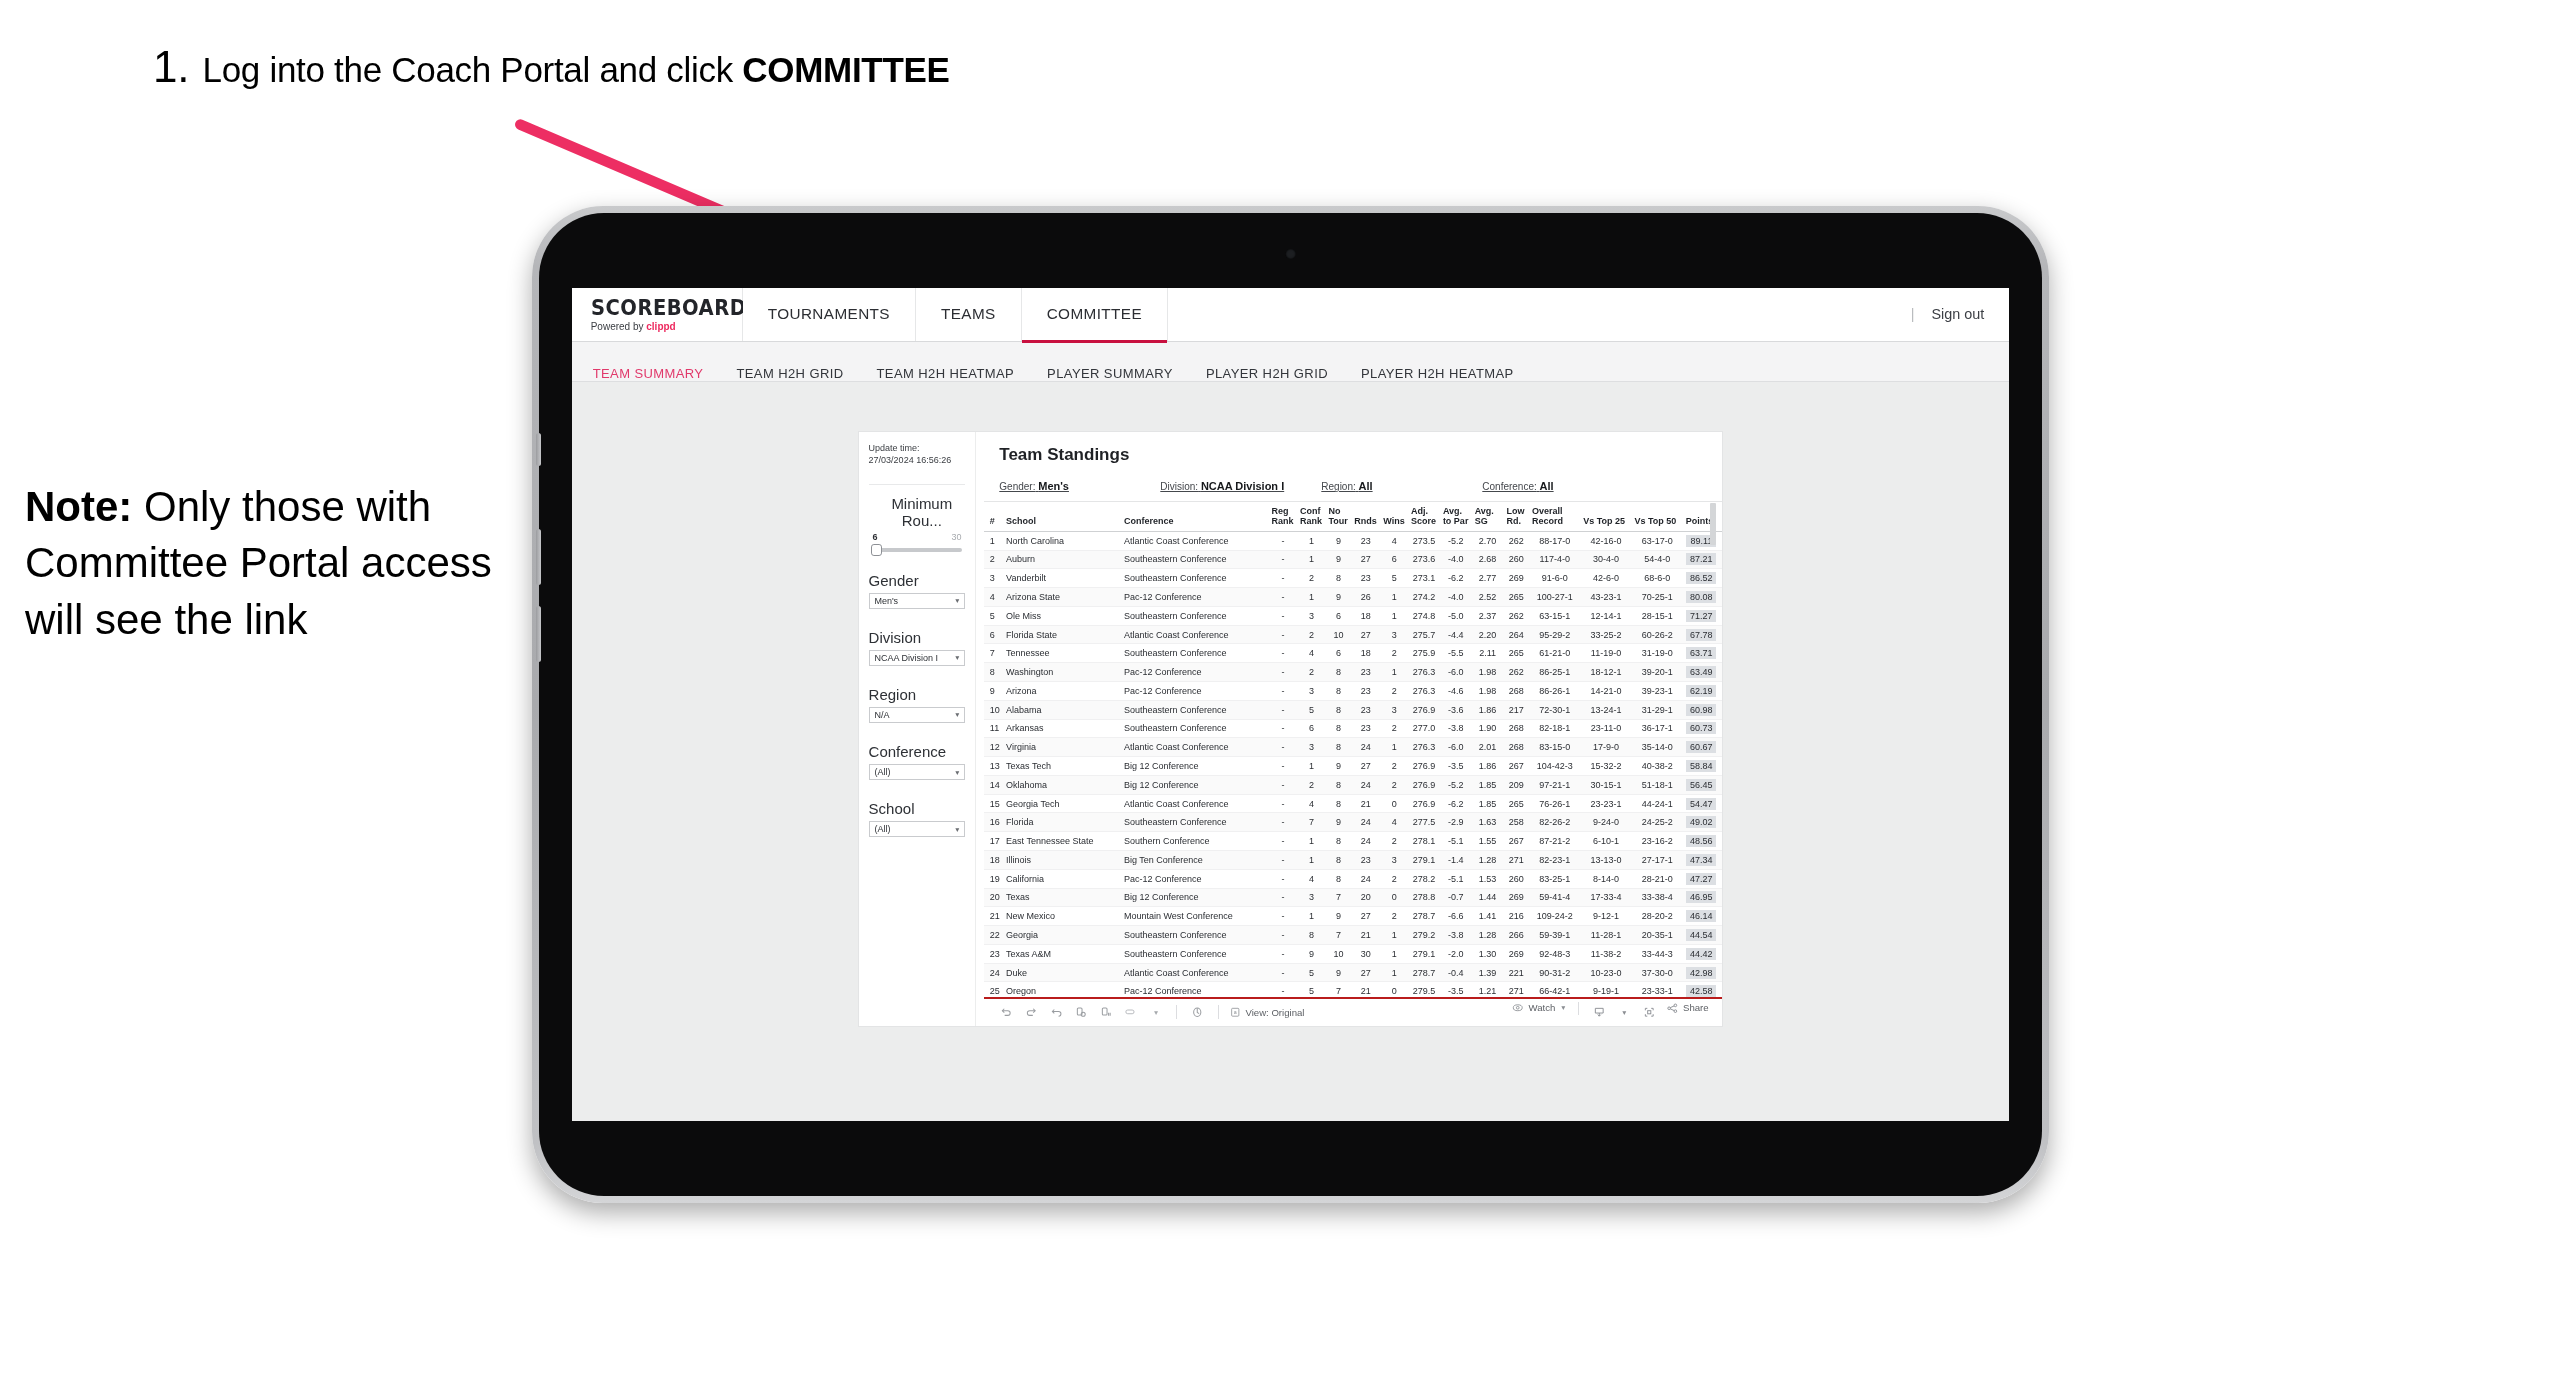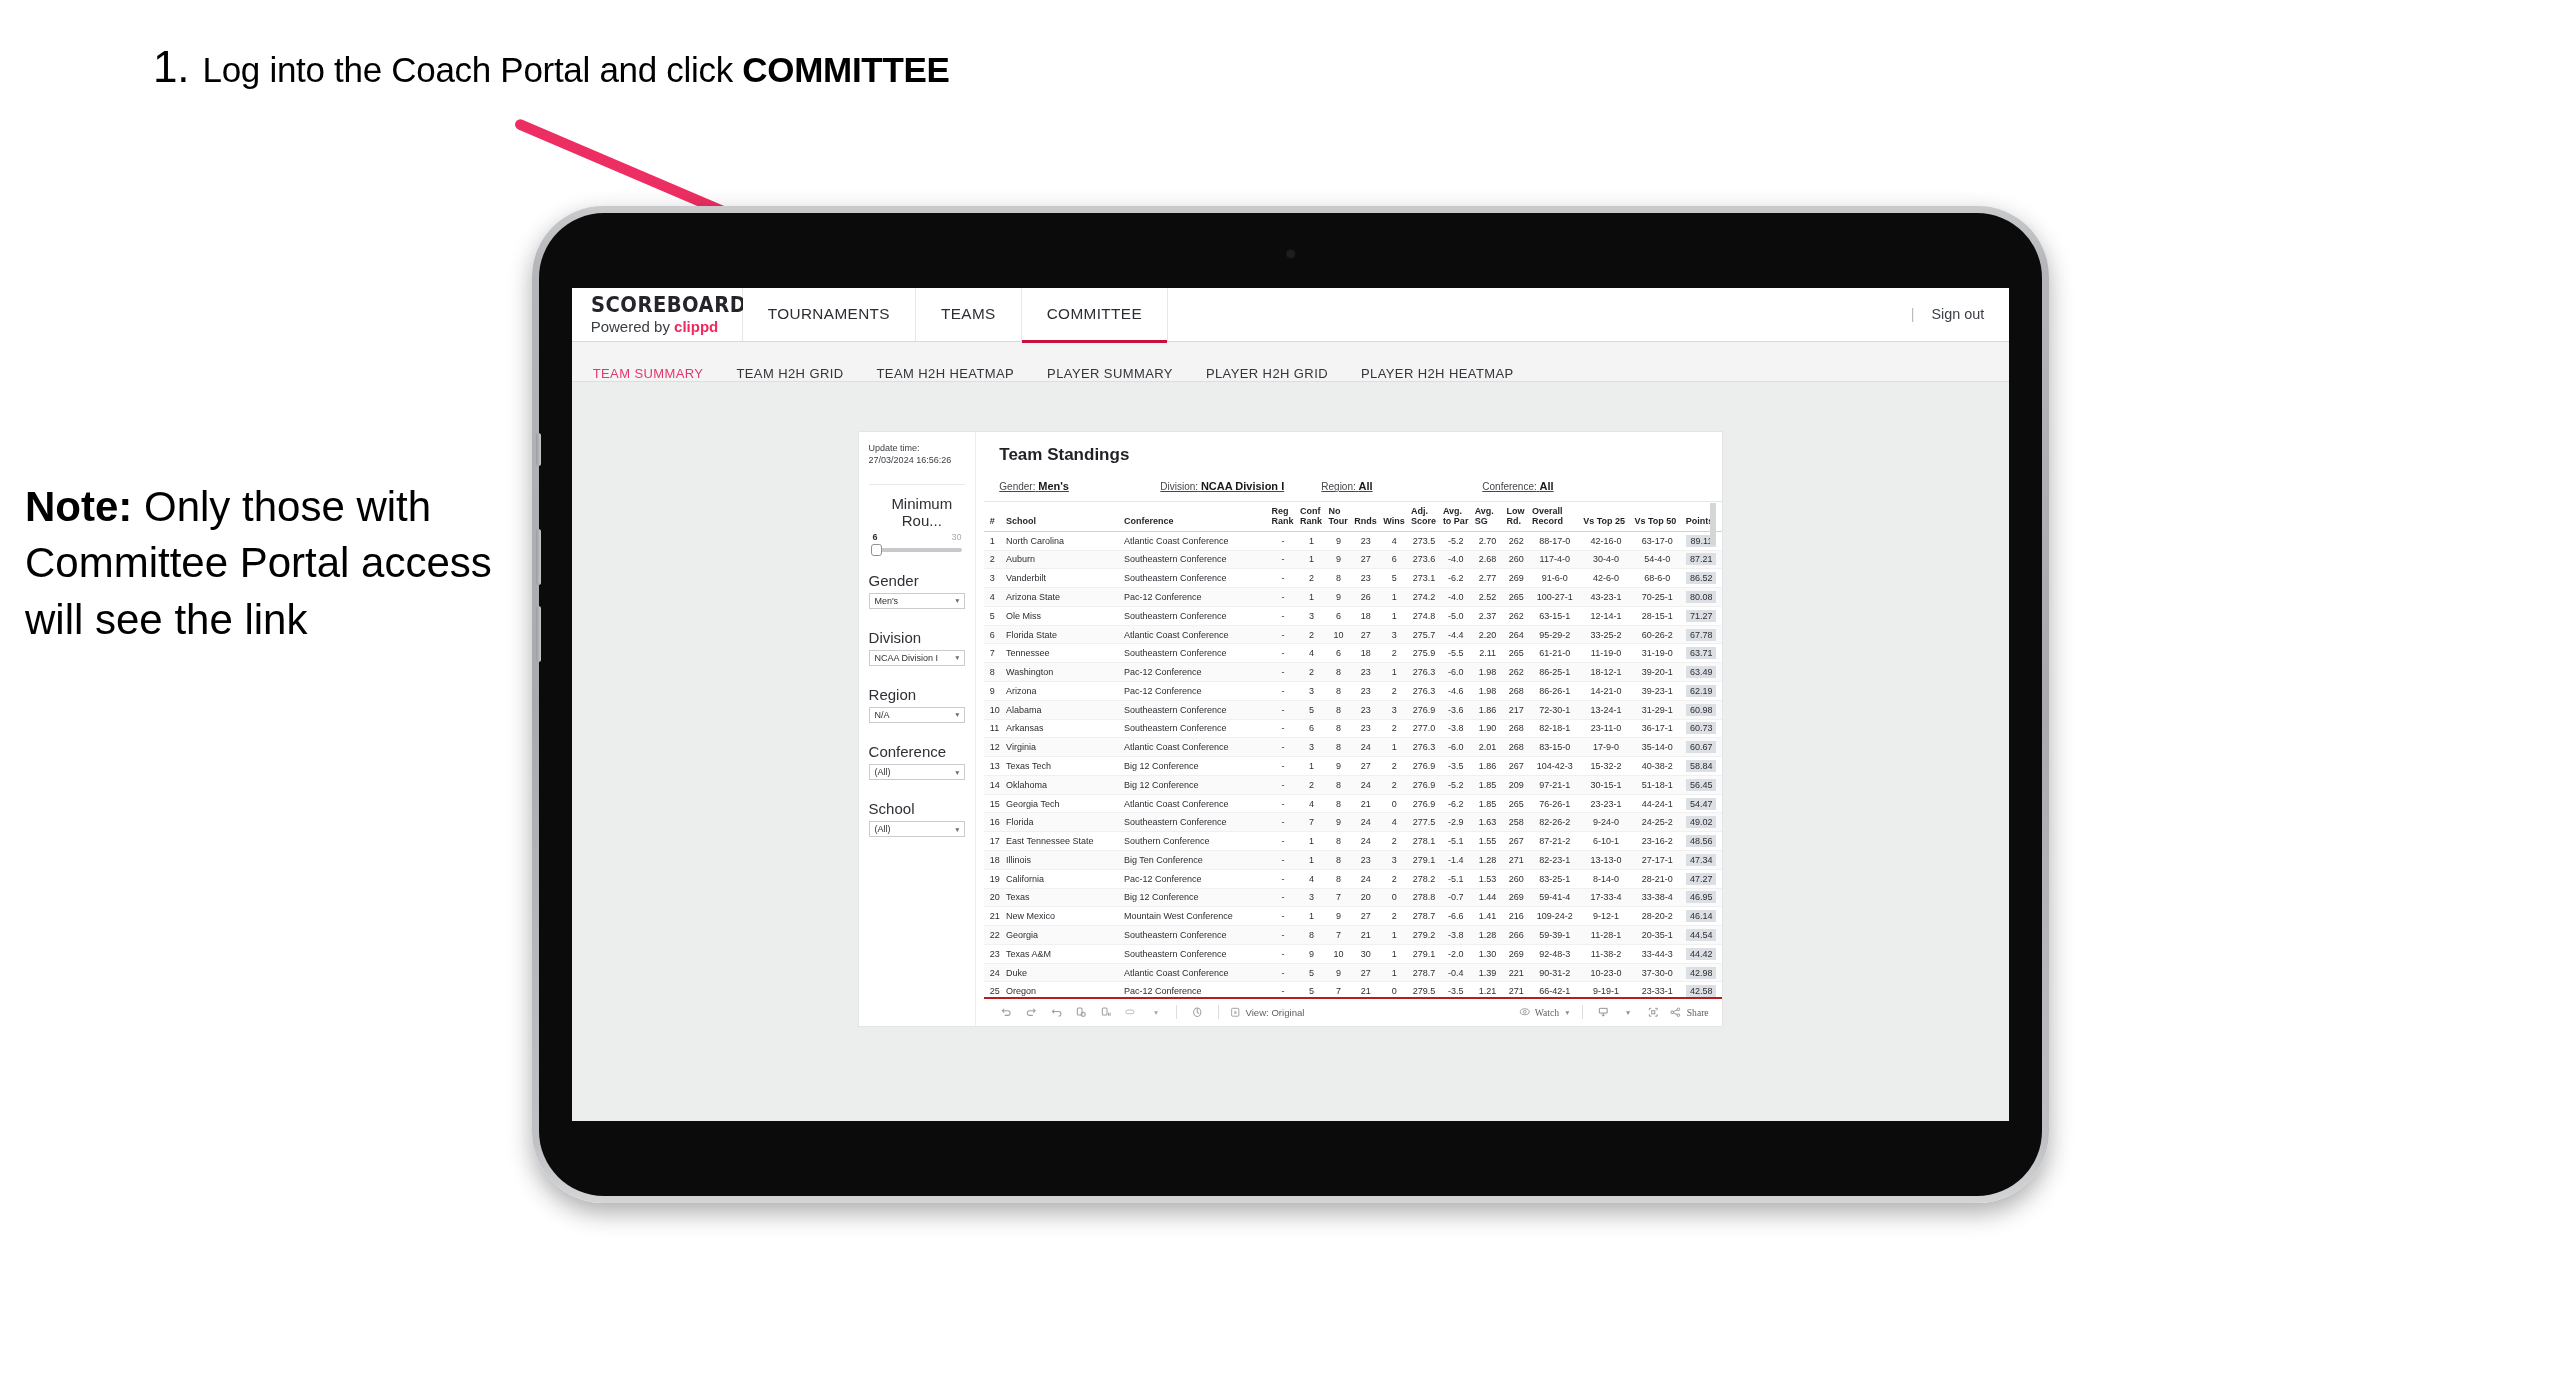--- a/index.html
+++ b/index.html
@@ -67,21 +67,21 @@
   }
   .brand {
     width: 171px; display: flex; flex-direction: column; justify-content: center;
     padding-left: 19px; border-right: 1px solid #e6e7e8;
   }
   .brand-name {
     font-family: "DejaVu Sans", sans-serif;
     font-size: 21px; font-weight: 700; letter-spacing: 0.5px; color: #23252a;
     transform: scaleX(0.93); transform-origin: left center;
   }
-  .brand-sub { font-size: 15px; color: #3a3d42; margin-top: 1px; }
+  .brand-sub { font-size: 10px; color: #3a3d42; margin-top: 1px; }
   .brand-sub .clippd { color: #ee2a5f; font-weight: 700; }
 
   .nav-tabs { display: flex; align-items: stretch; }
   .nav-tab {
     display: flex; align-items: center; padding: 0 25px;
     font-size: 15.3px; color: #2c2e33; letter-spacing: 0.4px;
     border-right: 1px solid #e6e7e8; cursor: pointer; position: relative;
     background: #fff;
   }
   .nav-tab.active::after {
@@ -175,21 +175,21 @@
 
   
   .viz-toolbar {
     height: 29px; border-top: 2px solid #b91c1c; background: #fff;
     display: flex; align-items: center; gap: 0; padding: 0 9.6px;
     font-size: 9.6px; color: #5c5f64;
   }
   .tb-ico { width: 25px; height: 21px; display: flex; align-items: center; justify-content: center; cursor: pointer; }
   .tb-div { width: 1px; height: 13.4px; background: #dcdde0; margin: 0 7.7px; }
   .tb-item { display: flex; align-items: center; gap: 4.8px; cursor: pointer; padding: 0 3.8px; }
-  .tb-right { margin-left: auto; display: flex; align-items: center; font-family: Liberation Serif, serif; }
+  .tb-right { margin-left: auto; display: flex; align-items: flex-start; }
   svg.ic { display: block; }
 </style>
 </head>
 <body>
 
 <div id="root">
 
   <div class="step-line">
     <span class="step-num">1.</span>
     <span class="step-text"><span>Log into the Coach Portal and click </span><b>COMMITTEE</b></span>

